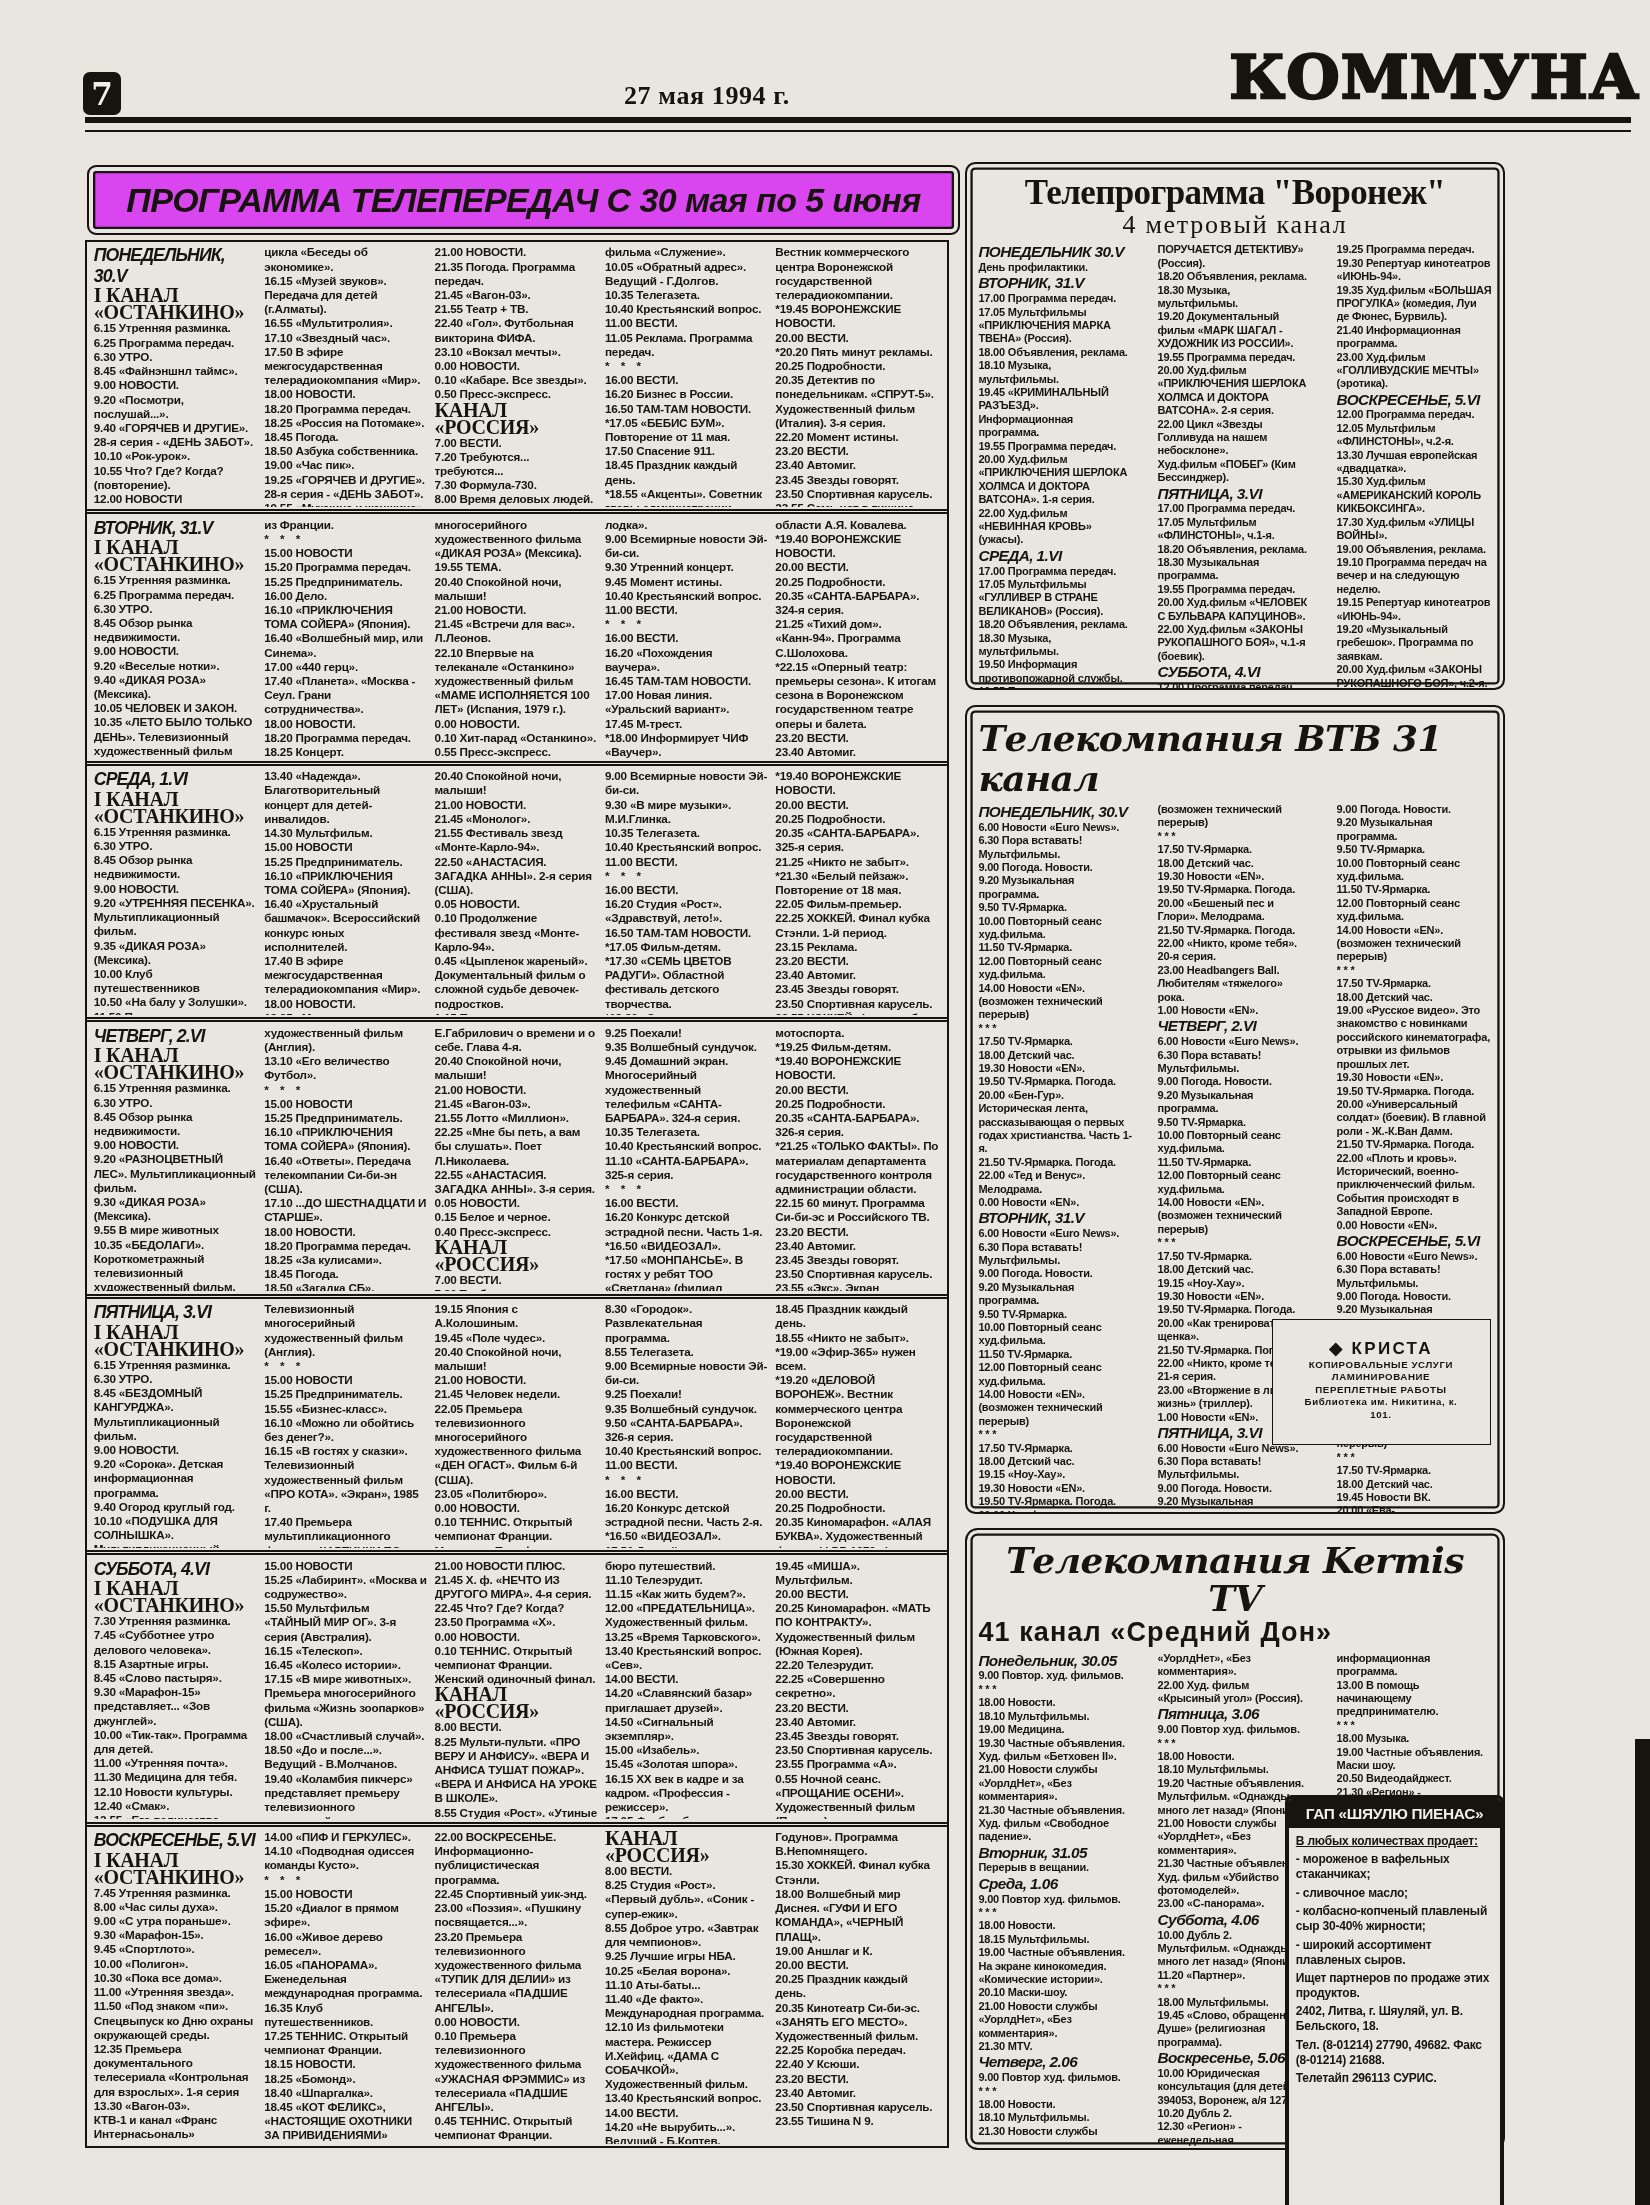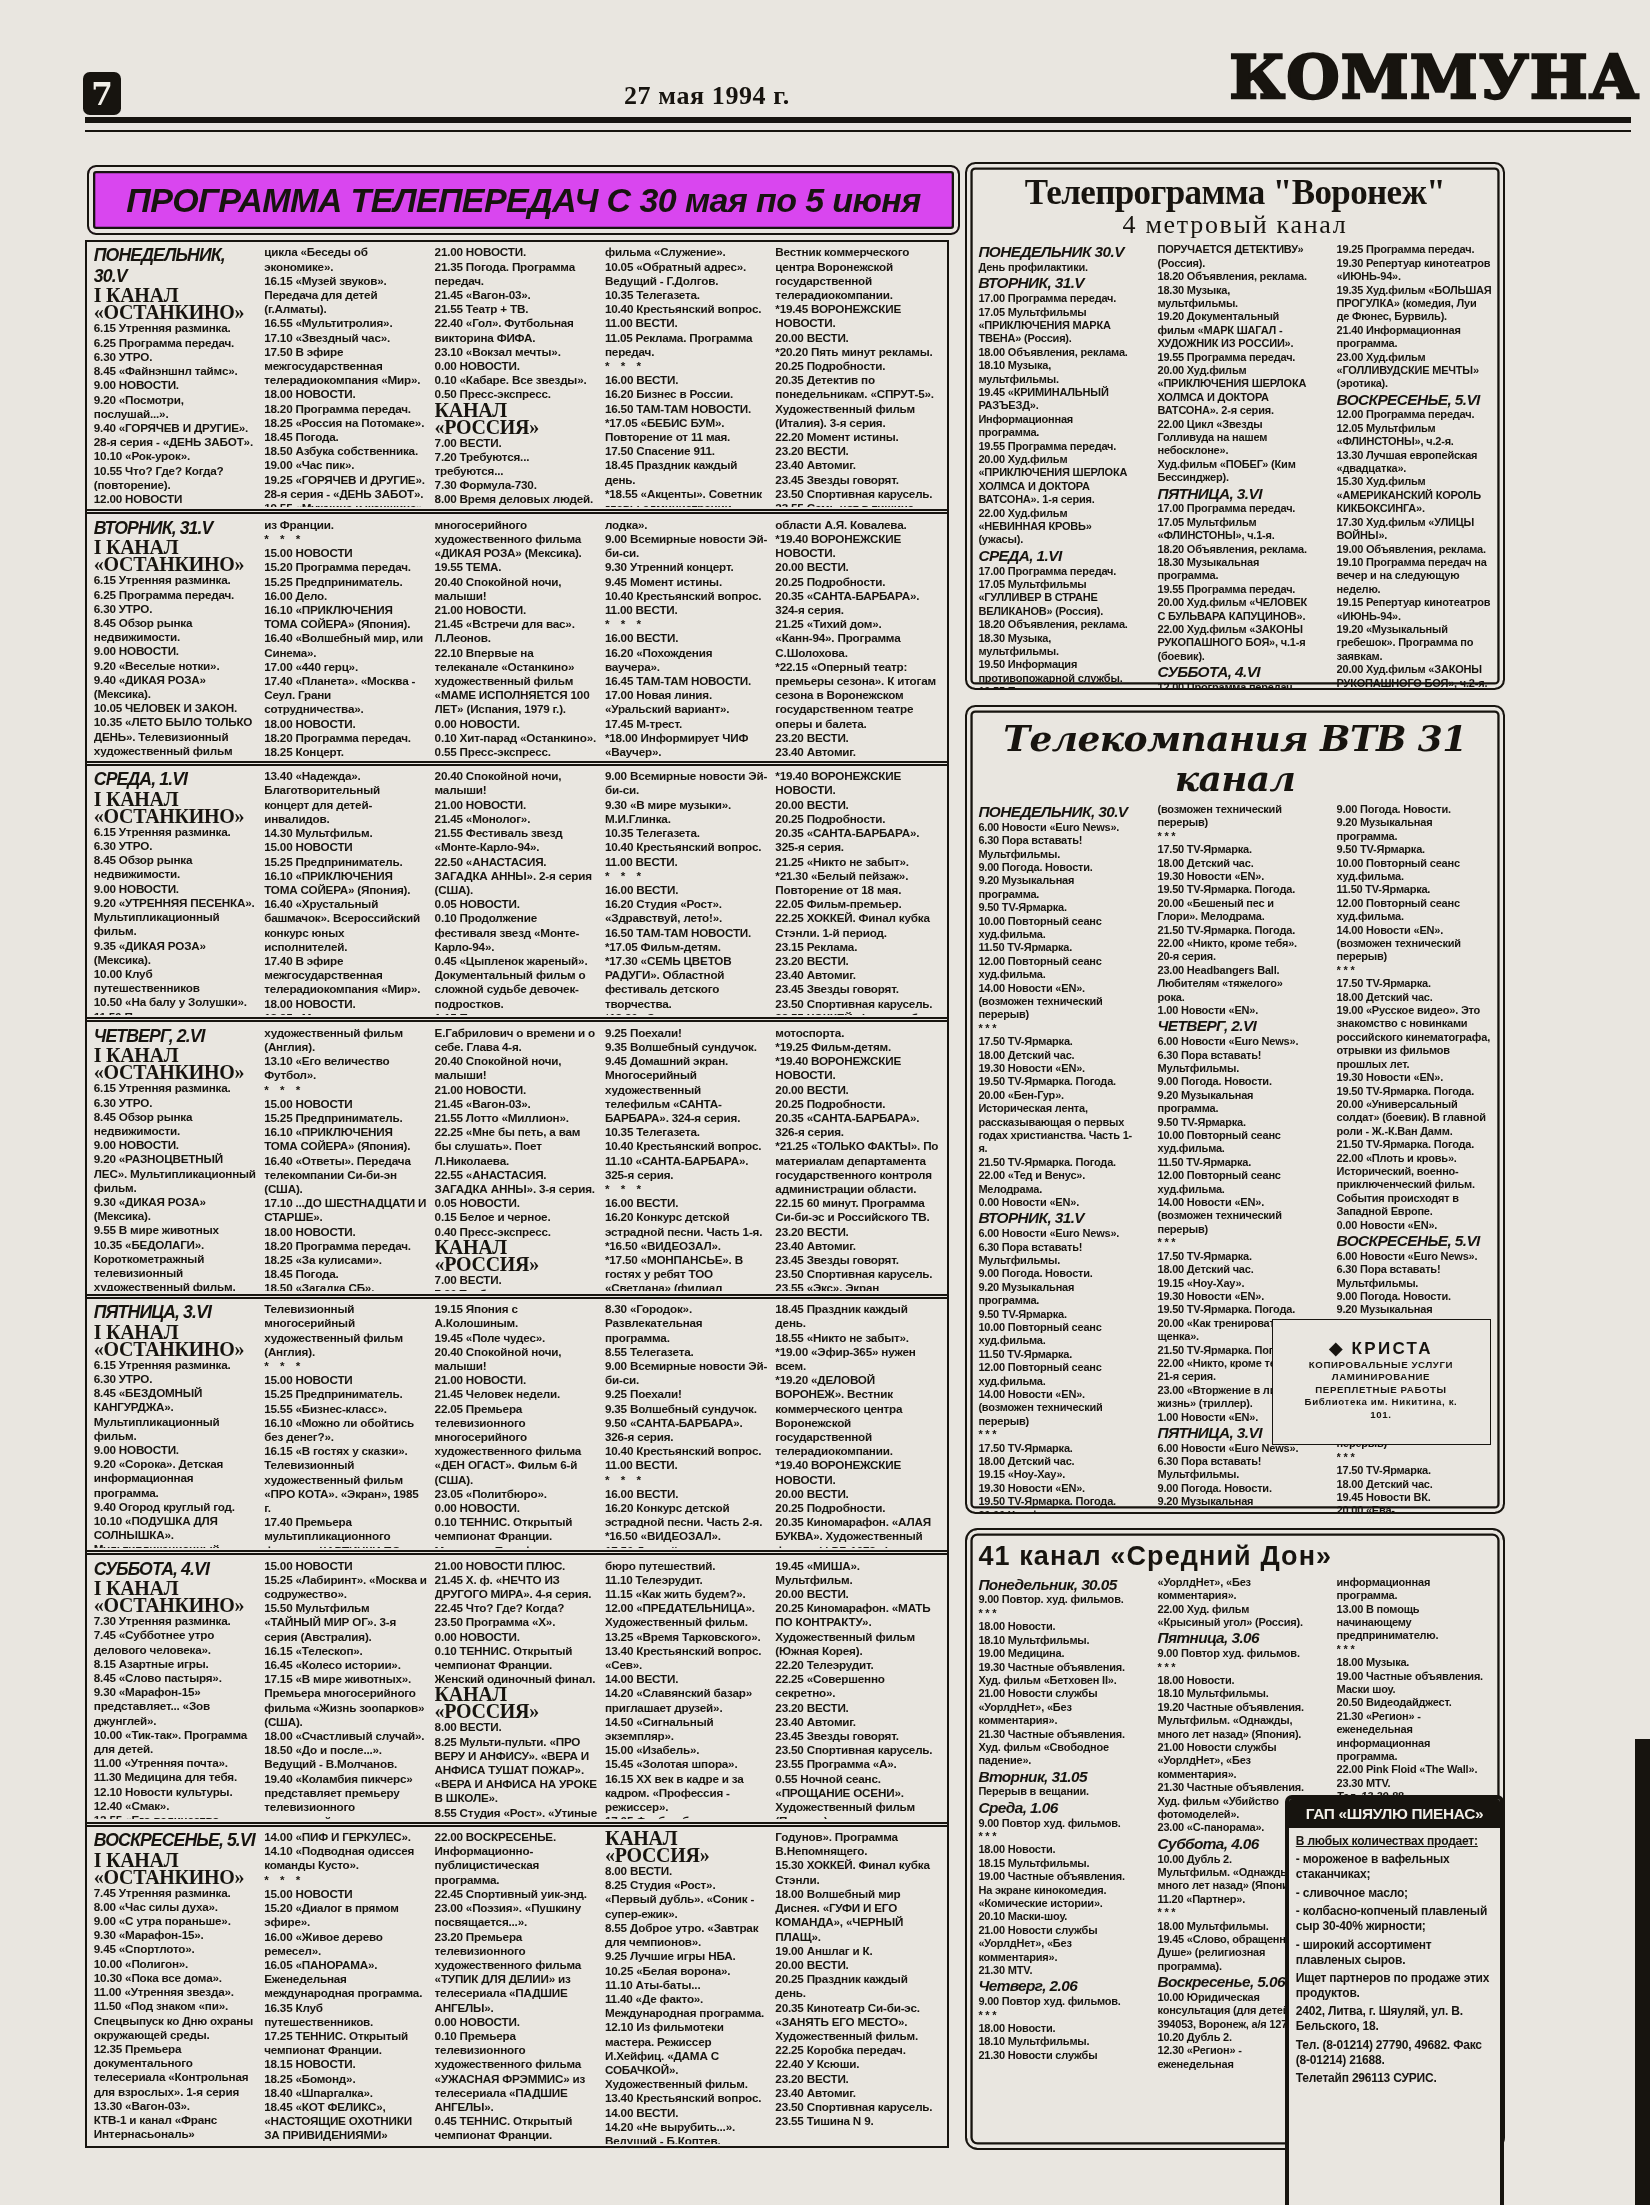--- a/index.html
+++ b/index.html
@@ -39,21 +39,21 @@
   .vrn-title{font-family:"Liberation Serif",serif;font-weight:bold;font-size:35px;line-height:36px;
     text-align:center;margin:0;letter-spacing:-0.6px}
   .vrn-sub{font-family:"Liberation Serif",serif;font-weight:normal;font-size:26px;line-height:28.5px;
     text-align:center;margin:0 0 3.4px;letter-spacing:1.7px}
   .pcols{display:flex;gap:24px}
   .pcol{flex:1 1 0;overflow:hidden}
   .pln{margin:0;font-size:11px;line-height:13.4px;font-weight:700;letter-spacing:-0.2px}
   .pday{font-size:15.4px;line-height:17.7px;font-weight:bold;font-style:italic;letter-spacing:-0.6px;margin:0}
   .vtv{left:965px;top:705px;width:540px;height:809px}
   .vtv-title{font-family:"DejaVu Serif",serif;font-style:italic;font-weight:bold;font-size:36px;
-    line-height:40px;text-align:center;margin:0 0 4.6px;letter-spacing:-0.6px}
+    line-height:40px;text-align:left;margin:0 0 4.6px;letter-spacing:-0.6px}
   .krista{position:absolute;right:12.5px;bottom:67px;width:171px;border:1.7px solid #17140f;padding:23px;
     background:#e9e6e0}
   .krista .k-logo{font-weight:bold;font-size:17px;letter-spacing:2.3px;text-align:center;margin:0 0 3.4px}
   .krista p{margin:0;font-size:9.7px;line-height:12.5px;font-weight:bold;letter-spacing:0.6px;text-align:center}
   .kermis{left:965px;top:1528px;width:540px;height:622px;border-radius:12.5px}
   .kermis-title{font-family:"DejaVu Serif",serif;font-style:italic;font-weight:bold;font-size:36px;
     line-height:38px;text-align:center;margin:0;letter-spacing:-0.6px}
   .kermis-sub{font-family:Liberation Sans, sans-serif;font-weight:bold;font-size:27px;line-height:31px;
     margin:0 0 3.4px;letter-spacing:1.1px}
   
@@ -781,20 +781,21 @@
     <div id="krista-lines">
         <p>КОПИРОВАЛЬНЫЕ УСЛУГИ</p>
         <p>ЛАМИНИРОВАНИЕ</p>
         <p>ПЕРЕПЛЕТНЫЕ РАБОТЫ</p>
         <p>Библиотека им. Никитина, к. 101.</p>
       </div>
   </div>
 </div>
 
 <div class="panel kermis">
+  <p class="kermis-title">Телекомпания Kermis TV</p>
   <p class="kermis-sub">41 канал «Средний Дон»</p>
   <div class="pcols" id="kermis-cols">
       <div class="pcol">
         <p class="pday">Понедельник, 30.05</p>
         <p class="pln">9.00 Повтор. худ. фильмов.</p>
         <p class="pln stars">* * *</p>
         <p class="pln">18.00 Новости.</p>
         <p class="pln">18.10 Мультфильмы.</p>
         <p class="pln">19.00 Медицина.</p>
         <p class="pln">19.30 Частные объявления.</p>

